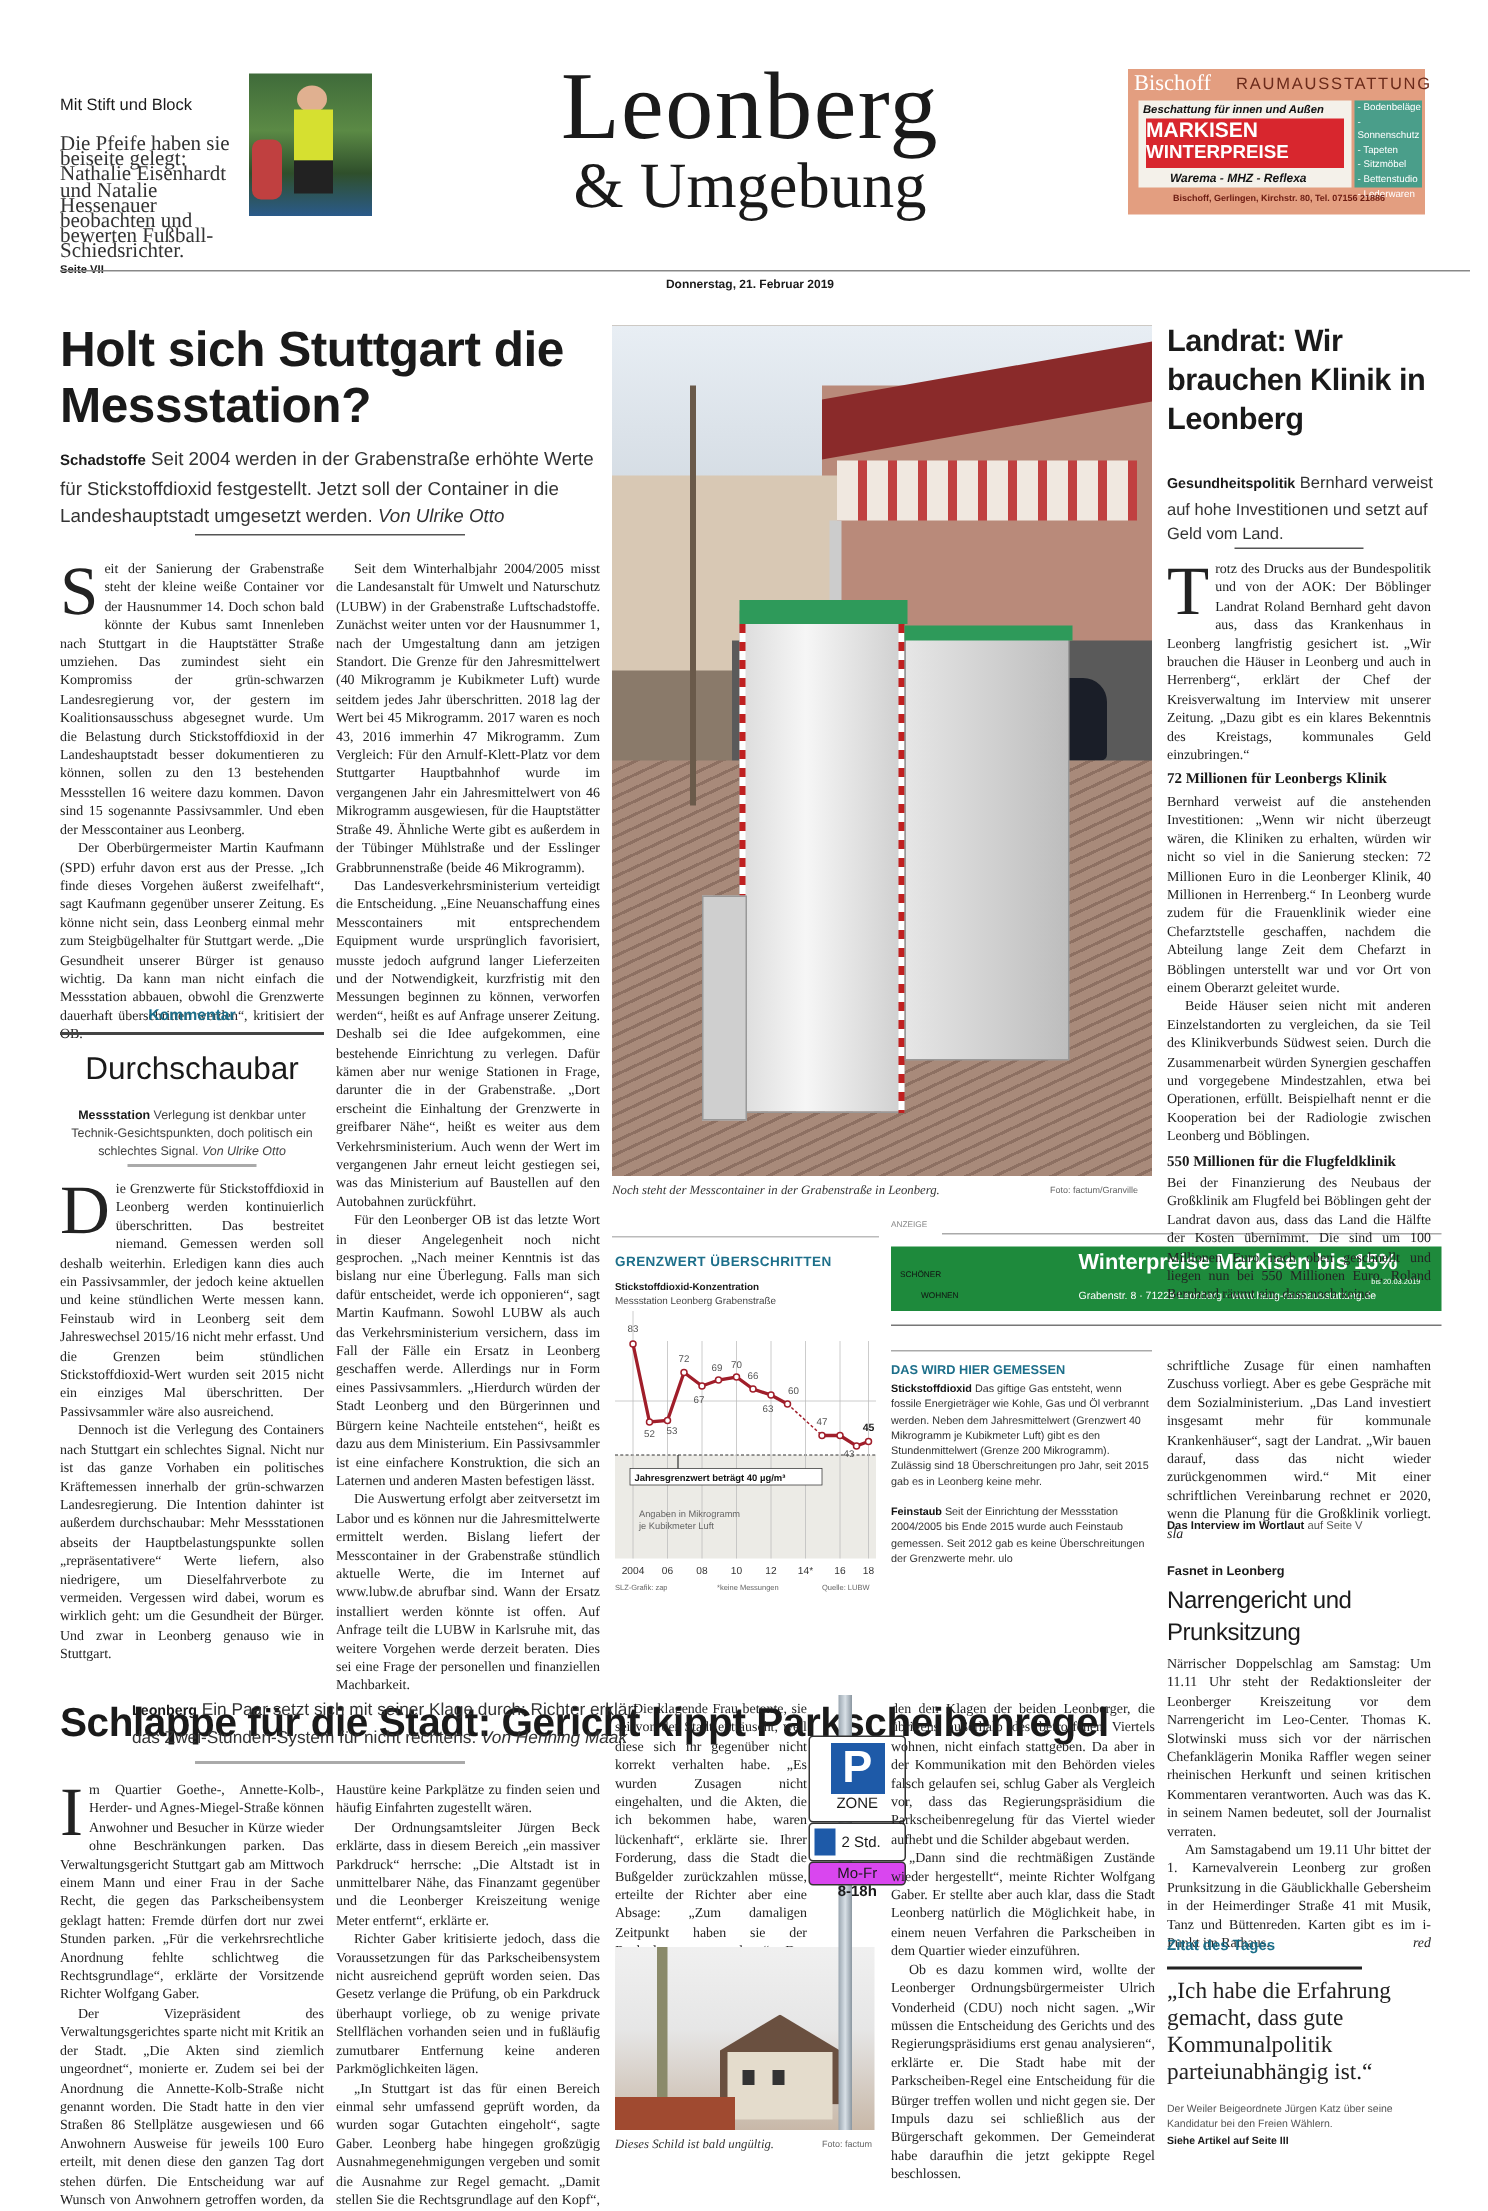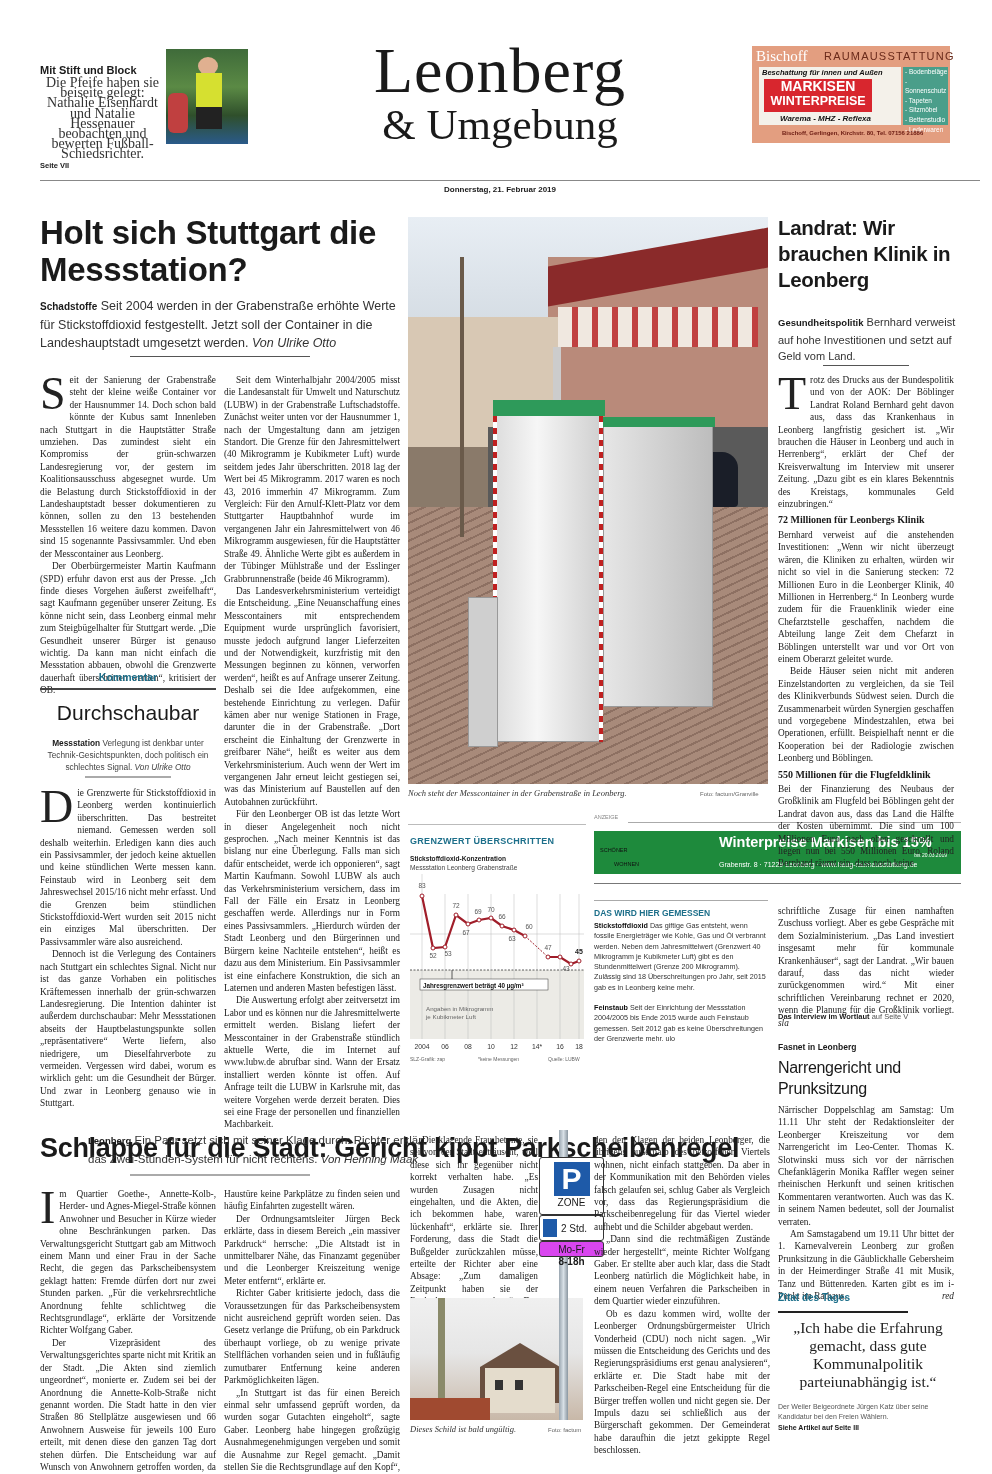--- a/index.html
+++ b/index.html
@@ -1,59 +1,59 @@
 <!DOCTYPE html>
 <html><head>
 <meta charset="utf-8">
 <style>
   * { box-sizing: border-box; margin: 0; padding: 0; }
   html, body { width: 992px; height: 1474px; background: #fff; overflow: hidden; }
   body { position: relative; font-family: "Liberation Serif", serif; color: #1a1a1a; }
   .abs { position: absolute; }
   .sans { font-family: "Liberation Sans", sans-serif; }
-  .serif { font-family: "Liberation Serif", serif; text-align: center; }
+  .serif { font-family: "Liberation Serif", serif; }
   .body-text { font-family: "Liberation Serif", serif; font-size: 9.3px; line-height: 12.4px; text-align: justify; hyphens: auto; color: #222; }
   .body-text p { text-indent: 12px; }
   .body-text p.first { text-indent: 0; }
   .dropcap { float: left; font-family: "Liberation Serif", serif; font-size: 46px; line-height: 36px; margin: 2px 4px 0 0; color: #222; }
   .headline { font-family: "Liberation Sans", sans-serif; font-weight: bold; color: #1a1a1a; letter-spacing: -0.3px; }
   .teaser { font-family: "Liberation Sans", sans-serif; font-size: 12.5px; line-height: 18px; color: #333; }
   .teaser b { color: #1a1a1a; }
   .rule { position: absolute; height: 1px; background: #999; }
   .teal { color: #1d6f8a; }
   .caption { font-family: "Liberation Serif", serif; font-style: italic; font-size: 8.5px; color: #333; }
   .credit { font-family: "Liberation Sans", sans-serif; font-size: 6px; color: #666; }
   .subhead { font-family: "Liberation Serif", serif; font-weight: bold; font-size: 10px; margin: 4px 0 2px; color: #1a1a1a; }
 </style>
 </head>
 <body>
 
 <div class="abs" style="left:40px;top:64px;width:125px;">
-  <div class="sans" style="font-weight:bold;font-size:11px;margin-bottom:2px;">Mit Stift und Block</div>
+  <div class="sans" style="font-weight:normal;font-size:11px;margin-bottom:16px;">Mit Stift und Block</div>
   <div class="serif" style="font-size:14px;line-height:10.2px;color:#333;">Die Pfeife haben sie beiseite gelegt: Nathalie Eisenhardt und Natalie Hessenauer beobachten und bewerten Fußball-Schiedsrichter.</div>
   <div class="sans" style="font-weight:bold;font-size:7.5px;margin-top:1px;">Seite VII</div>
 </div>
 <div class="abs" style="left:166px;top:49px;width:82px;height:95px;overflow:hidden;background:linear-gradient(180deg,#3f6b3a 0%,#5b8a45 40%,#2f4f2b 70%,#2a5a8a 100%);">
   <div style="position:absolute;left:32px;top:8px;width:20px;height:18px;border-radius:50%;background:#e0b090;"></div>
   <div style="position:absolute;left:30px;top:24px;width:26px;height:34px;background:#d6e030;"></div>
   <div style="position:absolute;left:30px;top:58px;width:26px;height:22px;background:#222;"></div>
   <div style="position:absolute;left:2px;top:44px;width:20px;height:40px;background:#c04040;border-radius:6px;"></div>
 </div>
 
 <div class="abs serif" style="left:330px;top:40px;width:340px;text-align:center;color:#1a1a1a;">
   <div style="font-size:64px;line-height:62px;letter-spacing:1px;">Leonberg</div>
   <div style="font-size:43px;line-height:46px;">&amp; Umgebung</div>
 </div>
 
 <div class="abs" style="left:752px;top:46px;width:198px;height:97px;background:#e39e80;">
   <div class="abs serif" style="left:4px;top:2px;font-size:15px;color:#fff;">Bischoff</div>
   <div class="abs sans" style="left:72px;top:4px;font-size:11px;color:#6a2a1a;letter-spacing:1.2px;">RAUMAUSSTATTUNG</div>
   <div class="abs" style="left:7px;top:21px;width:142px;height:58px;background:#f4f1ea;"></div>
   <div class="abs sans" style="left:10px;top:22px;font-size:7.5px;font-style:italic;font-weight:bold;color:#111;">Beschattung für innen und Außen</div>
-  <div class="abs sans" style="left:12px;top:33px;width:108px;height:33px;background:#d8262e;color:#fff;text-align:center;font-weight:bold;line-height:15px;">
+  <div class="abs sans" style="left:12px;top:33px;width:132px;height:33px;background:#d8262e;color:#fff;text-align:left;font-weight:bold;line-height:15px;">
     <div style="font-size:14px;">MARKISEN</div>
     <div style="font-size:12.5px;">WINTERPREISE</div>
   </div>
   <div class="abs sans" style="left:28px;top:68px;font-size:8px;font-style:italic;font-weight:bold;color:#111;">Warema - MHZ - Reflexa</div>
   <div class="abs sans" style="left:151px;top:21px;width:45px;height:58px;background:#4a9e8a;color:#fff;font-size:6.5px;line-height:9.6px;padding-left:2px;">
     <div>- Bodenbeläge</div>
     <div>- Sonnenschutz</div>
     <div>- Tapeten</div>
     <div>- Sitzmöbel</div>
     <div>- Bettenstudio</div>

